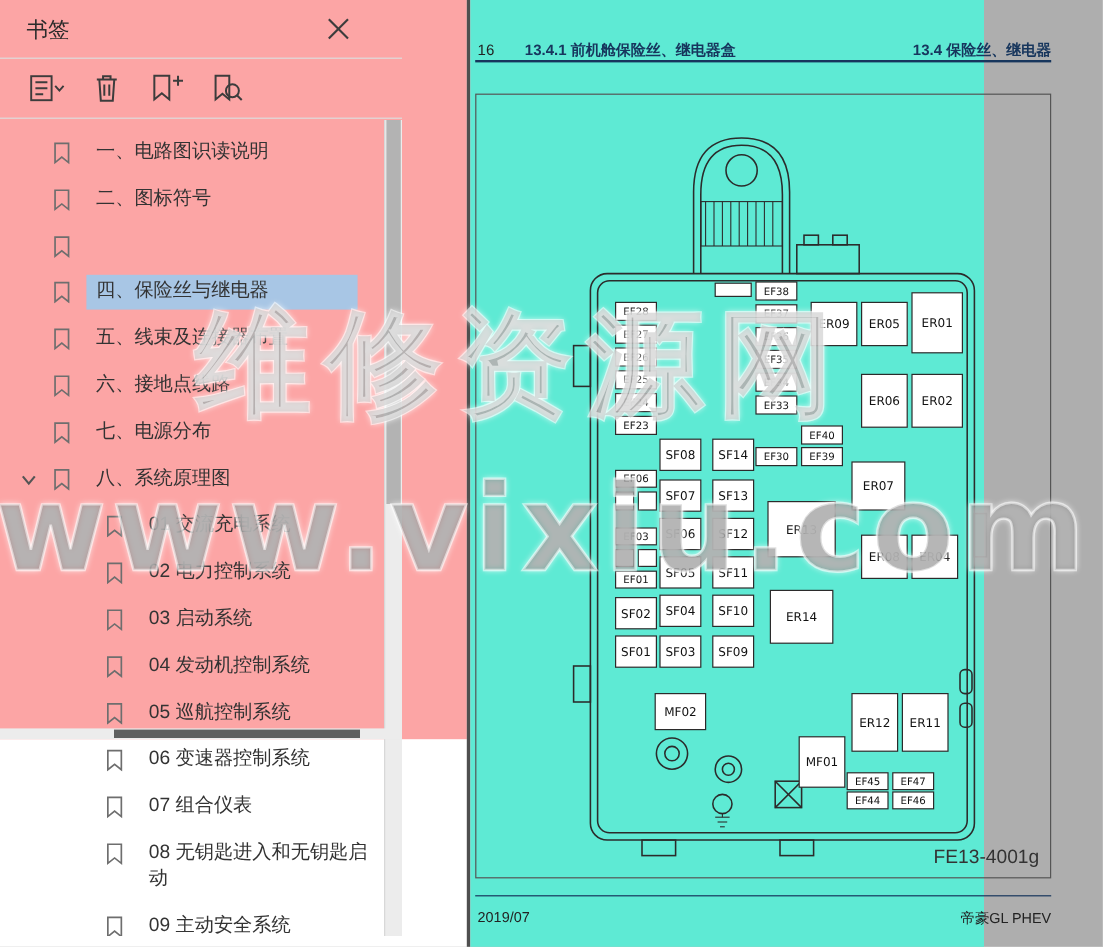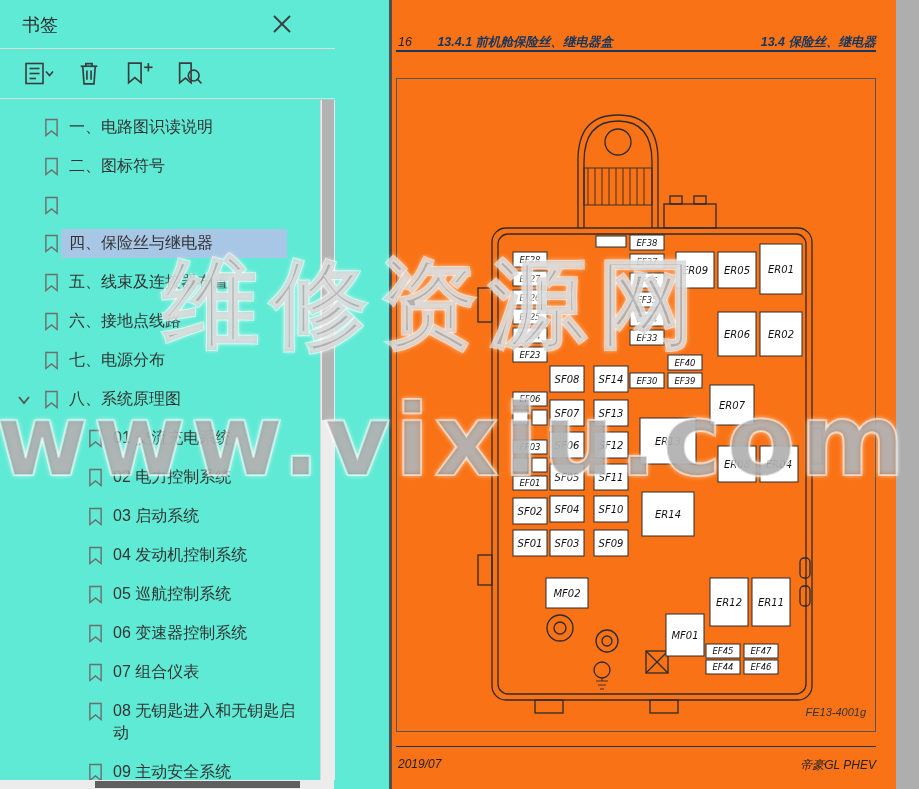--- a/index.html
+++ b/index.html
@@ -1,56 +1,56 @@
 <!DOCTYPE html>
 <html><head>
 <meta charset="utf-8">
 <style>
   html,body{margin:0;padding:0;}
   body{width:919px;height:789px;position:relative;overflow:hidden;background:#fff;
        font-family:"Liberation Sans","DejaVu Sans",sans-serif;}
 
   
-  .sidebar{position:absolute;left:0;top:0;width:389px;height:789px;background:#5eead4;text-decoration:underline;}
+  .sidebar{position:absolute;left:0;top:0;width:389px;height:616px;background:#fca5a5;text-decoration:underline;}
   .sb-header{position:absolute;left:0;top:0;width:335px;height:48px;border-bottom:1px solid #dcdcdc;}
   .sb-title{position:absolute;left:22px;top:13px;font-size:18px;color:#2b2b2b;}
   .close-btn{position:absolute;left:270px;top:12px;width:24px;height:24px;cursor:pointer;}
   .sb-toolbar{position:absolute;left:0;top:49px;width:335px;height:50px;border-bottom:1px solid #dcdcdc;
               display:flex;align-items:center;gap:20px;padding-left:24px;box-sizing:border-box;}
   .tb-icon{width:30px;height:27px;}
   svg.icon{stroke:#3c3c3c;fill:none;stroke-width:1.6;width:100%;height:100%;}
 
   .bm-list{position:absolute;left:0;top:100px;width:320px;height:680px;overflow:hidden;
            padding-top:8px;box-sizing:border-box;}
-  .bm-row{position:relative;display:flex;align-items:flex-start;padding:8px 0 9px 44px;}
+  .bm-row{position:relative;display:flex;align-items:flex-start;padding:8px 0 9px 44px;gap:11px;}
   .bm-row.lvl2{padding-left:88px;}
   .bm-flag{width:15px;height:19px;margin-right:10px;flex:none;stroke:#6e6e6e;fill:none;
            stroke-width:1.5;margin-top:2px;}
   .bm-chev{position:absolute;left:17px;top:13px;width:14px;height:14px;stroke:#555;fill:none;stroke-width:1.8;}
   .bm-label{font-size:16px;color:#333;line-height:22px;max-width:218px;}
   .lvl2 .bm-label{max-width:188px;}
   .bm-label.selected{background:#a8c6e5;padding:3px 10px 4px 8px;margin:-3px 0 -4px -8px;min-width:208px;}
 
   .v-scroll{position:absolute;left:320px;top:100px;width:14px;height:680px;background:#ececec;border-left:1px solid #d8d8d8;}
   .v-thumb{position:absolute;left:1px;top:0;width:12px;height:320px;background:#b3b3b3;}
   .h-scroll{position:absolute;left:0;bottom:0;width:334px;height:9px;background:#ececec;}
   .h-thumb{position:absolute;left:95px;top:1px;width:205px;height:7px;background:#5f5f5f;}
   .divider{position:absolute;left:389px;top:0;width:3px;height:789px;background:#4f4f4f;}
 
   
   .doc-area{position:absolute;left:392px;top:0;width:527px;height:789px;background:#aeaeae;}
-  .page{position:absolute;left:0;top:0;width:504px;height:789px;background:#f97316;font-style:italic;}
+  .page{position:absolute;left:0;top:0;width:428px;height:789px;background:#5eead4;}
   .pg-header{position:absolute;top:34px;left:6px;width:478px;font-size:12.5px;color:#17365d;}
   .pg-num{color:#222;margin-right:22px;}
   .pg-sec{font-weight:bold;}
   .pg-chap{position:absolute;right:0;top:0;font-weight:bold;}
   .header-rule{position:absolute;top:50px;left:4px;width:480px;height:2px;background:#17365d;}
   .fig-title{position:absolute;top:59px;left:6px;font-size:13px;font-weight:bold;color:#000;}
   .fig-frame{position:absolute;left:4px;top:78px;width:480px;height:654px;border:1px solid #555;box-sizing:border-box;}
-  .fig-code{position:absolute;top:706px;left:284px;width:190px;text-align:right;font-size:11px;color:#333;}
+  .fig-code{position:absolute;top:706px;left:284px;width:190px;text-align:right;font-size:16px;color:#333;}
   .footer-rule{position:absolute;top:746px;left:4px;width:480px;height:1px;background:#17365d;}
   .pg-footer{position:absolute;top:757px;left:6px;width:478px;font-size:12px;color:#222;}
   .ft-right{position:absolute;right:0;top:0;}
 
   svg.diagram{position:absolute;left:63px;top:85px;}
   .diagram .outline *{stroke:#2b2b2b;fill:none;stroke-width:1.3;}
   .diagram .thin *{stroke:#2b2b2b;fill:none;stroke-width:0.9;}
   .diagram rect.cell{stroke:#2b2b2b;fill:#fff;stroke-width:1;}
   .diagram text.cl{fill:#111;font-size:10px;text-anchor:middle;font-family:"DejaVu Sans",sans-serif;}
   .diagram text.cl.small{font-size:8.5px;}

